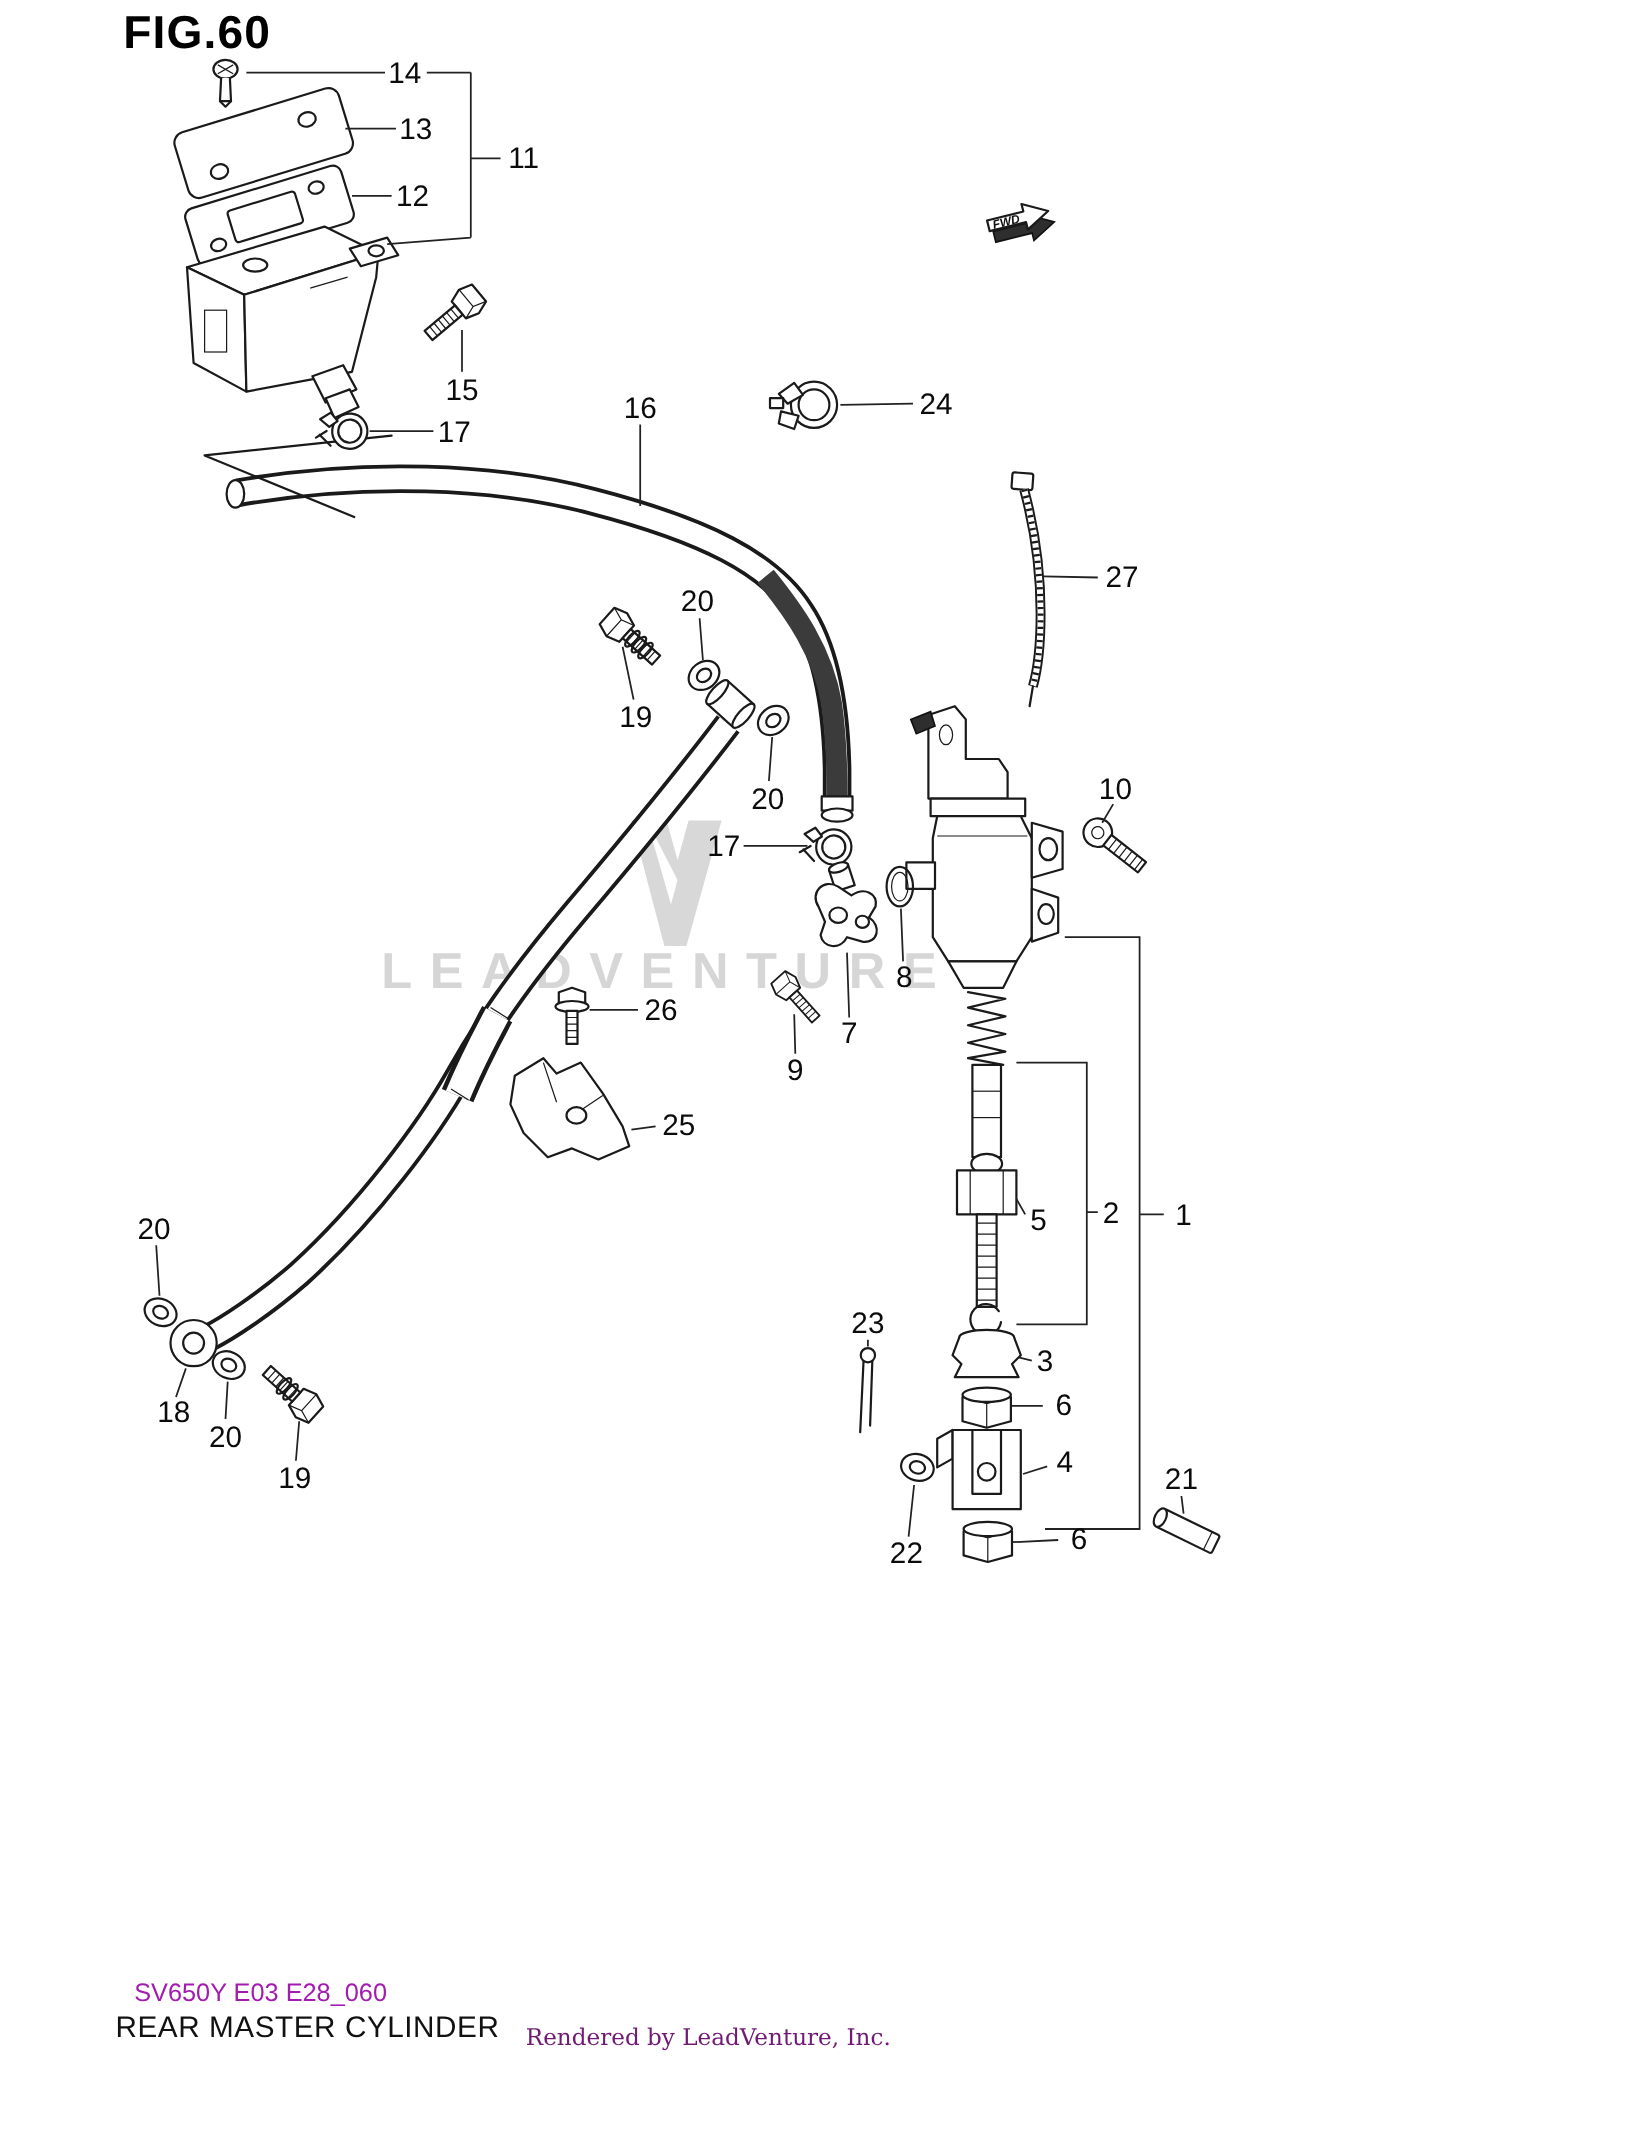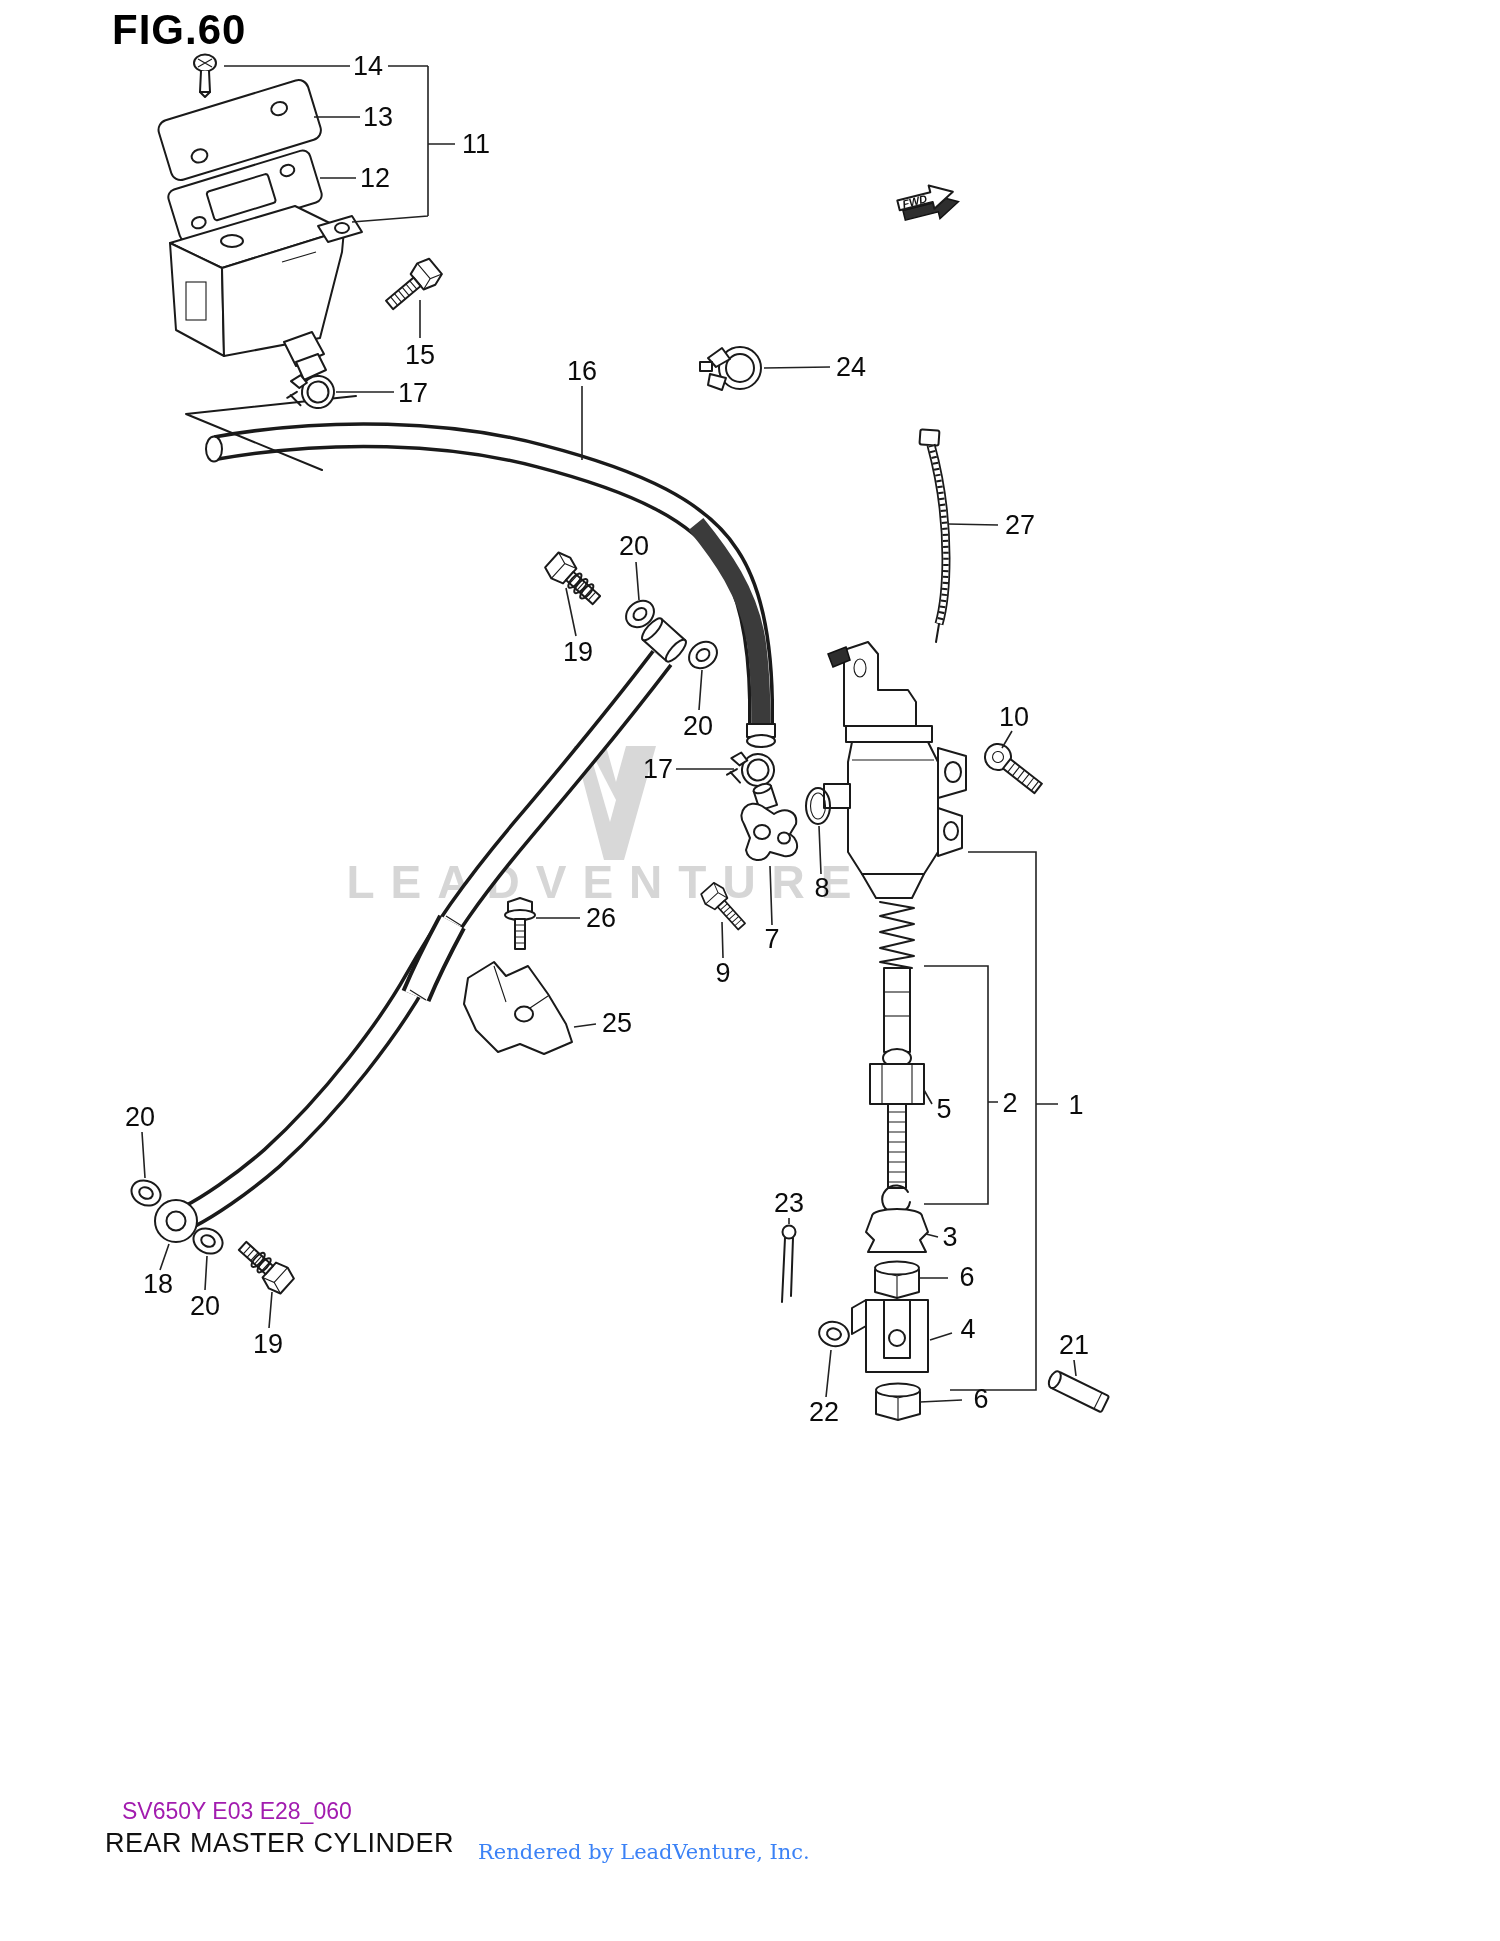--- a/index.html
+++ b/index.html
@@ -3,21 +3,21 @@
 <meta charset="utf-8">
 <style>
   * { margin:0; padding:0; box-sizing:border-box; }
   html,body { background:#ffffff; }
   body { font-family:"Liberation Sans", sans-serif; }
   .page { position:relative; width:1344px; height:1941px; background:#fff; overflow:hidden; }
   .fig-title { position:absolute; left:112px; top:6px; font-size:42px; font-weight:800; letter-spacing:1px; color:#000; }
   .diagram-svg { position:absolute; left:0; top:0; width:1500px; height:1941px; }
   .footer-model { position:absolute; left:122px; top:1798px; font-size:23px; color:#a21caf; }
   .footer-name { position:absolute; left:105px; top:1828px; font-size:27px; color:#111; letter-spacing:.5px; }
-  .footer-rendered { position:absolute; left:478px; top:1840px; font-size:21px; color:#3b82f6; font-family:"DejaVu Serif", serif; }
+  .footer-rendered { position:absolute; left:478px; top:1840px; font-size:21px; color:#701a75; font-family:"DejaVu Serif", serif; }
 
   svg .part { fill:#fff; stroke:#1a1a1a; stroke-width:2; stroke-linejoin:round; stroke-linecap:round; }
   svg .dark { fill:#2e2e2e; stroke:#111; stroke-width:1.5; }
   svg .line { fill:none; stroke:#1a1a1a; stroke-width:2; stroke-linecap:round; stroke-linejoin:round; }
   svg .thin { fill:none; stroke:#1a1a1a; stroke-width:1.1; }
   svg .leader { fill:none; stroke:#222; stroke-width:1.6; }
   svg .hose-o { fill:none; stroke:#1a1a1a; stroke-width:26; stroke-linecap:butt; }
   svg .hose-i { fill:none; stroke:#fff; stroke-width:19; stroke-linecap:butt; }
   svg .rubber { fill:none; stroke:#3b3b3b; stroke-width:19; stroke-linecap:butt; }
   svg .sleeve-o { fill:none; stroke:#1a1a1a; stroke-width:31; stroke-linecap:butt; }

